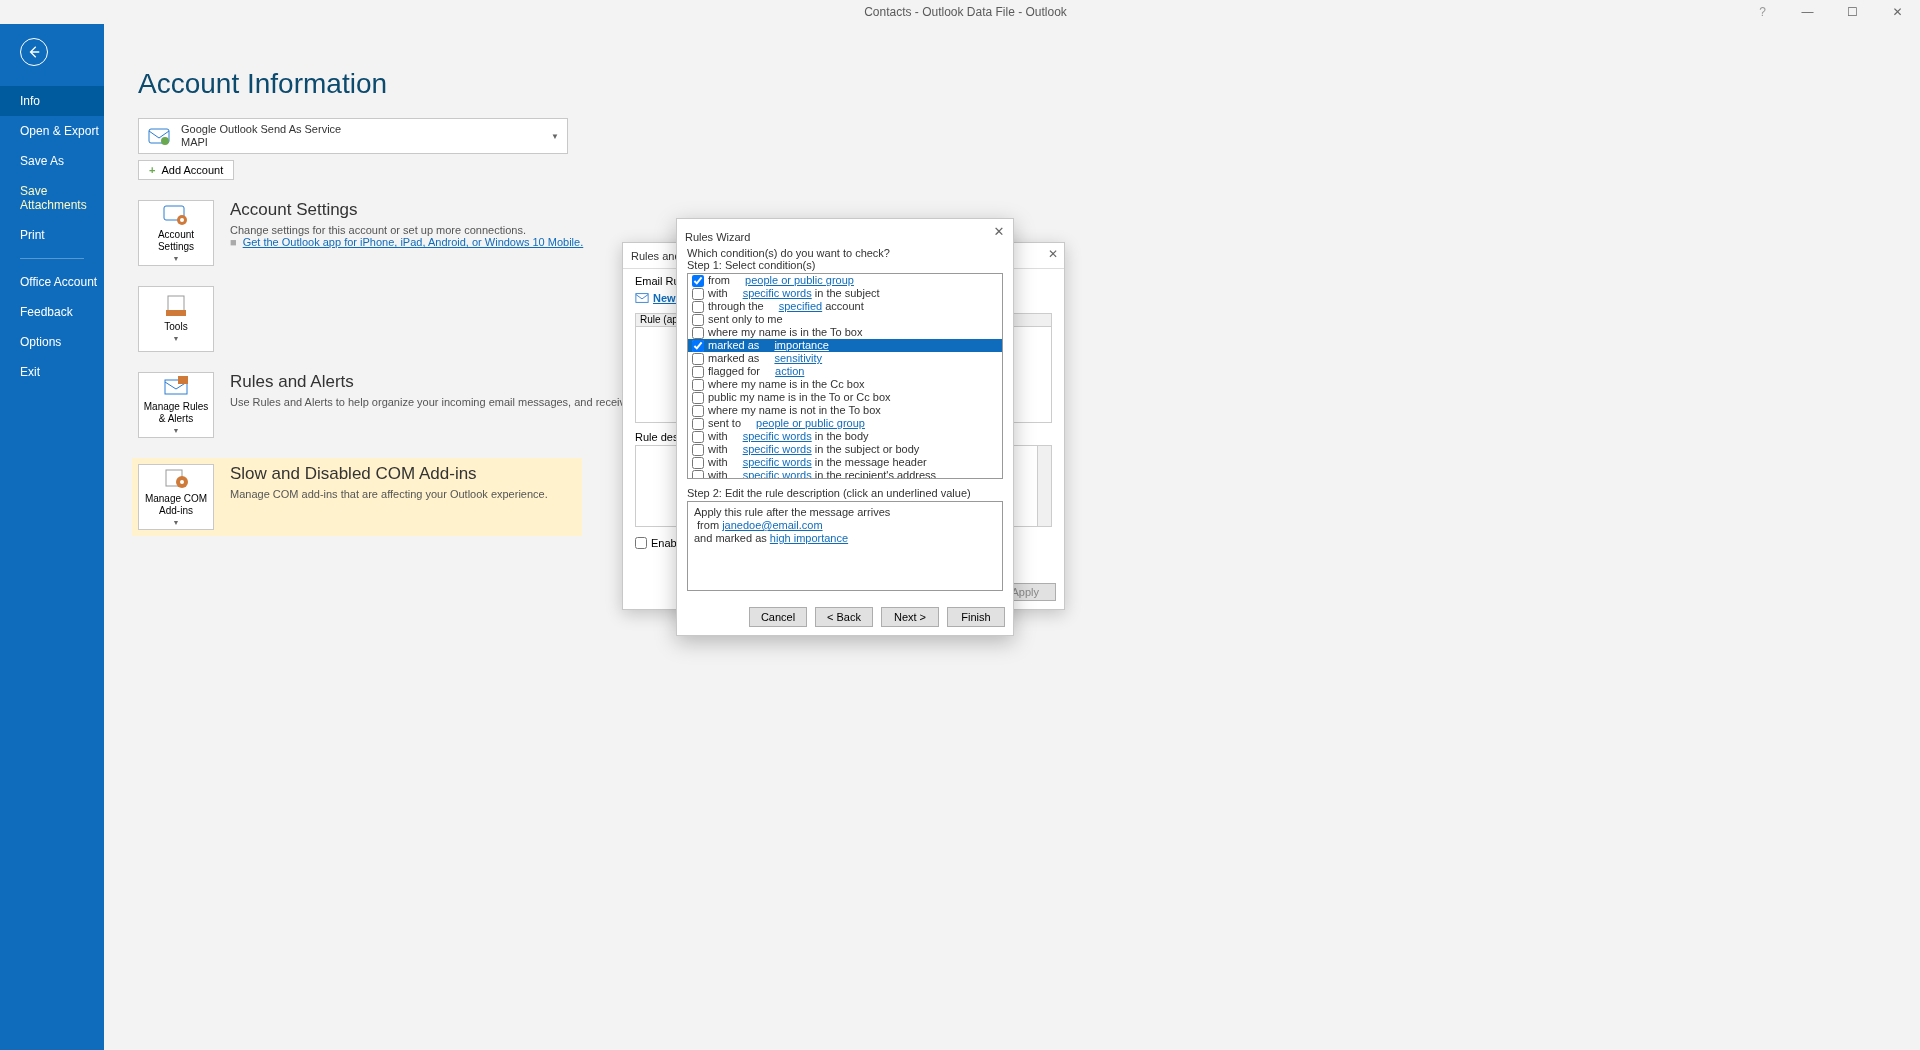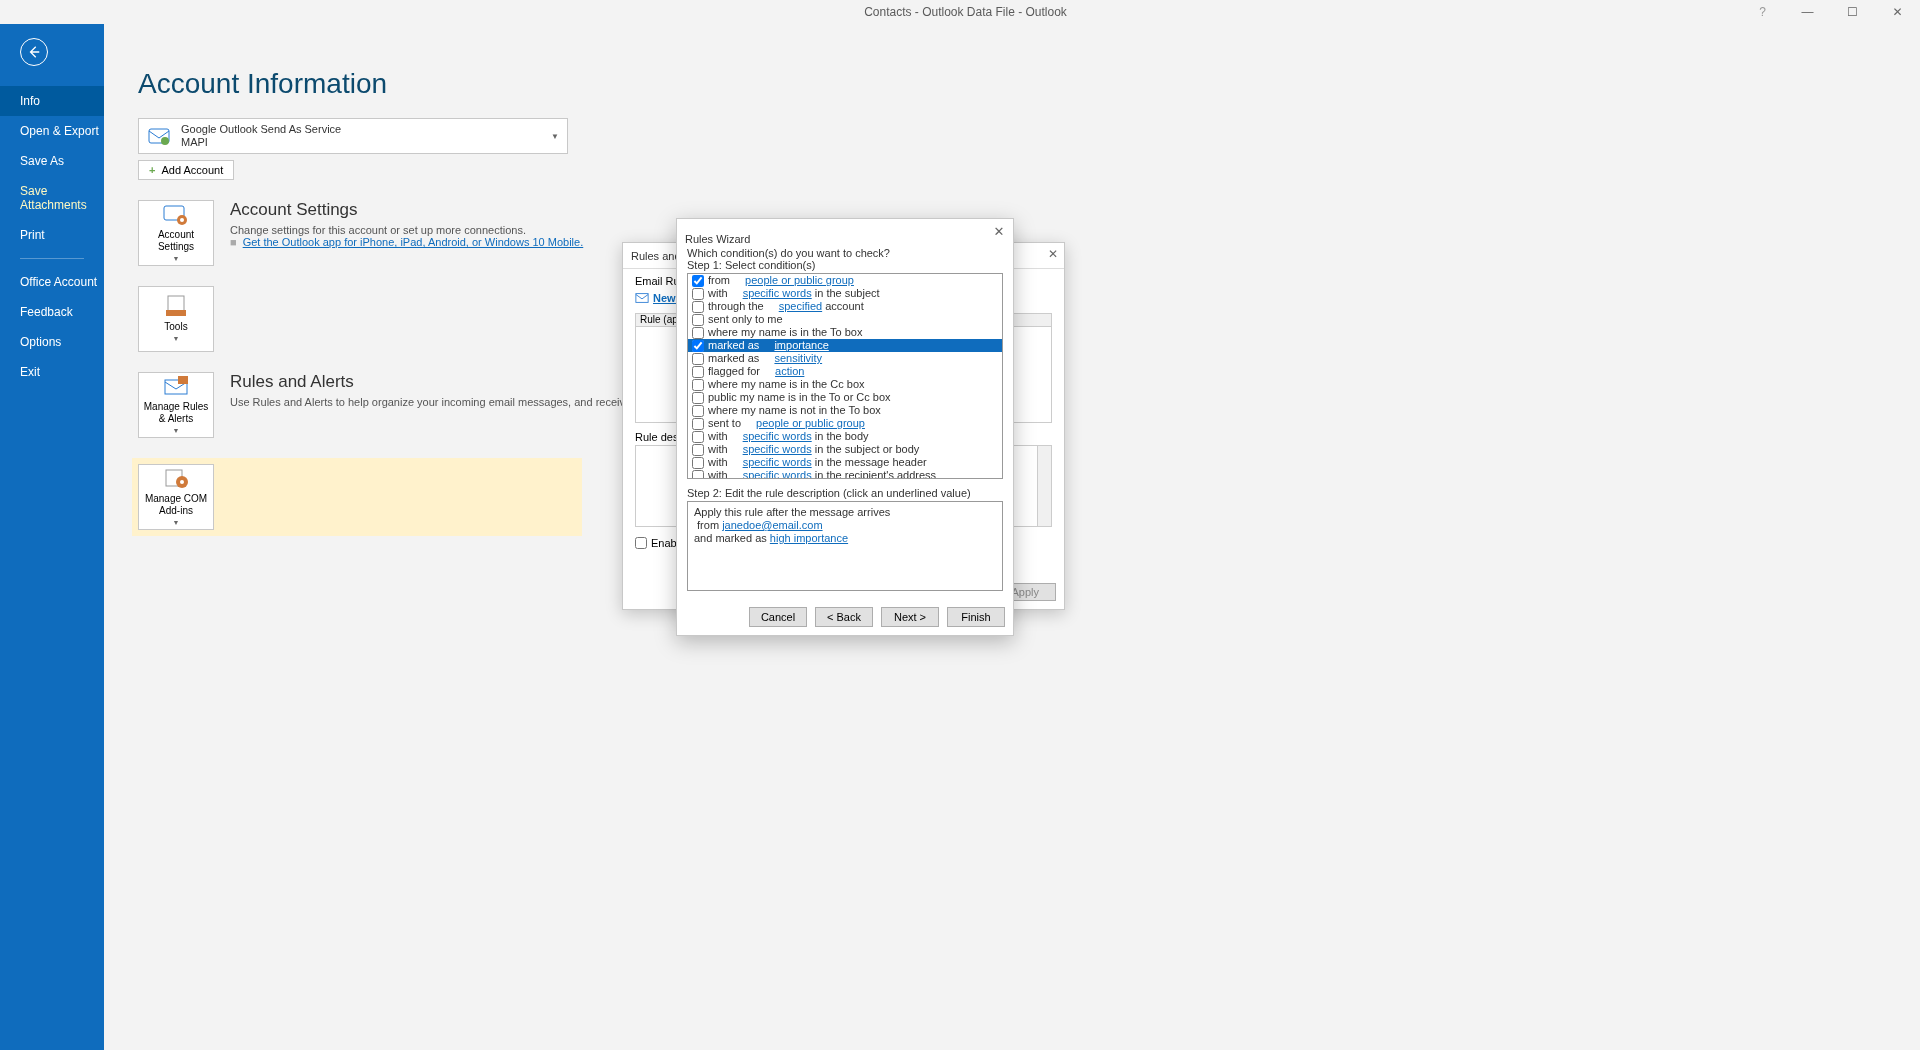--- a/index.html
+++ b/index.html
@@ -52,21 +52,21 @@
 .dlg-back .rdlabel { font-size:11px; margin:8px 12px 2px 12px; }
 .dlg-back .rdbox { border:1px solid #ccc; margin:0 12px; height:82px; background:#fff; position:relative;}
 .dlg-back .rdbox .sc { position:absolute; right:0; top:0; bottom:0; width:14px; background:#f0f0f0; border-left:1px solid #ccc;}
 .dlg-back .enable { font-size:11px; margin:10px 12px; display:flex; align-items:center; gap:4px;}
 .dlg-back .enable input { width:12px; height:12px;}
 .dlg-back .footer { position:absolute; bottom:8px; right:8px; }
 .dlg-back .footer button { font-size:11px; padding:2px 16px; background:#e1e1e1; border:1px solid #adadad; margin-left:4px; cursor:pointer; color:#888;}
 
 
 .dlg { position: absolute; left: 572px; top: 194px; width: 338px; height: 418px; background: #fff; border: 1px solid #c8c8c8; box-shadow: 0 6px 20px rgba(0,0,0,0.25); font-size: 11px; color: #333; }
-.dlg .dh { height: 26px; display:flex; align-items:flex-end; padding: 0 8px; position:relative;}
+.dlg .dh { height: 26px; display:flex; align-items:flex-start; padding: 12px 8px; position:relative;}
 .dlg .dh .x { position:absolute; right:6px; top:5px; color:#666; font-size:13px; cursor:pointer; width:16px; text-align:center;}
 .dlg .body { padding: 2px 10px; }
 .dlg .q { font-size: 11px; }
 .dlg .step { font-size: 11px; margin-bottom: 2px;}
 .cond-box { border: 1px solid #999; height: 206px; overflow-y: scroll; background:#fff; margin-top:2px;}
 .cond-box::-webkit-scrollbar { width: 15px; }
 .cond-box::-webkit-scrollbar-track { background: #f0f0f0; }
 .cond-box::-webkit-scrollbar-thumb { background: #c8c8c8; border:1px solid #aaa;}
 .cond-row { padding: 0 4px; line-height: 13px; font-size: 11px; display:flex; align-items:center; cursor:pointer;}
 .cond-row.sel { background: #0f6cbd; color:#fff; }
@@ -182,20 +182,24 @@
         <div class="section-row highlight">
     <div class="big-btn">
       <div class="ic"><svg width="28" height="24" viewBox="0 0 28 24">
                 <rect x="4" y="4" width="16" height="16" fill="#fff" stroke="#999"></rect>
                 <circle cx="20" cy="16" r="6" fill="#d07a3a"></circle>
                 <circle cx="20" cy="16" r="2" fill="#fff"></circle>
               </svg></div>
       <div>Manage COM Add-ins</div>
       <div class="caret-s">▼</div>
     </div>
+    <div class="section-text">
+      <div class="section-head">Slow and Disabled COM Add-ins</div>
+      <div class="section-body">Manage COM add-ins that are affecting your Outlook experience.</div>
+    </div>
         </div>
       </div>
 
     
     <div class="dlg-back">
       <div class="dbh">
         <span>Rules and Alerts</span>
         <span class="x">✕</span>
       </div>
       <div class="tab">Email Rules</div>

